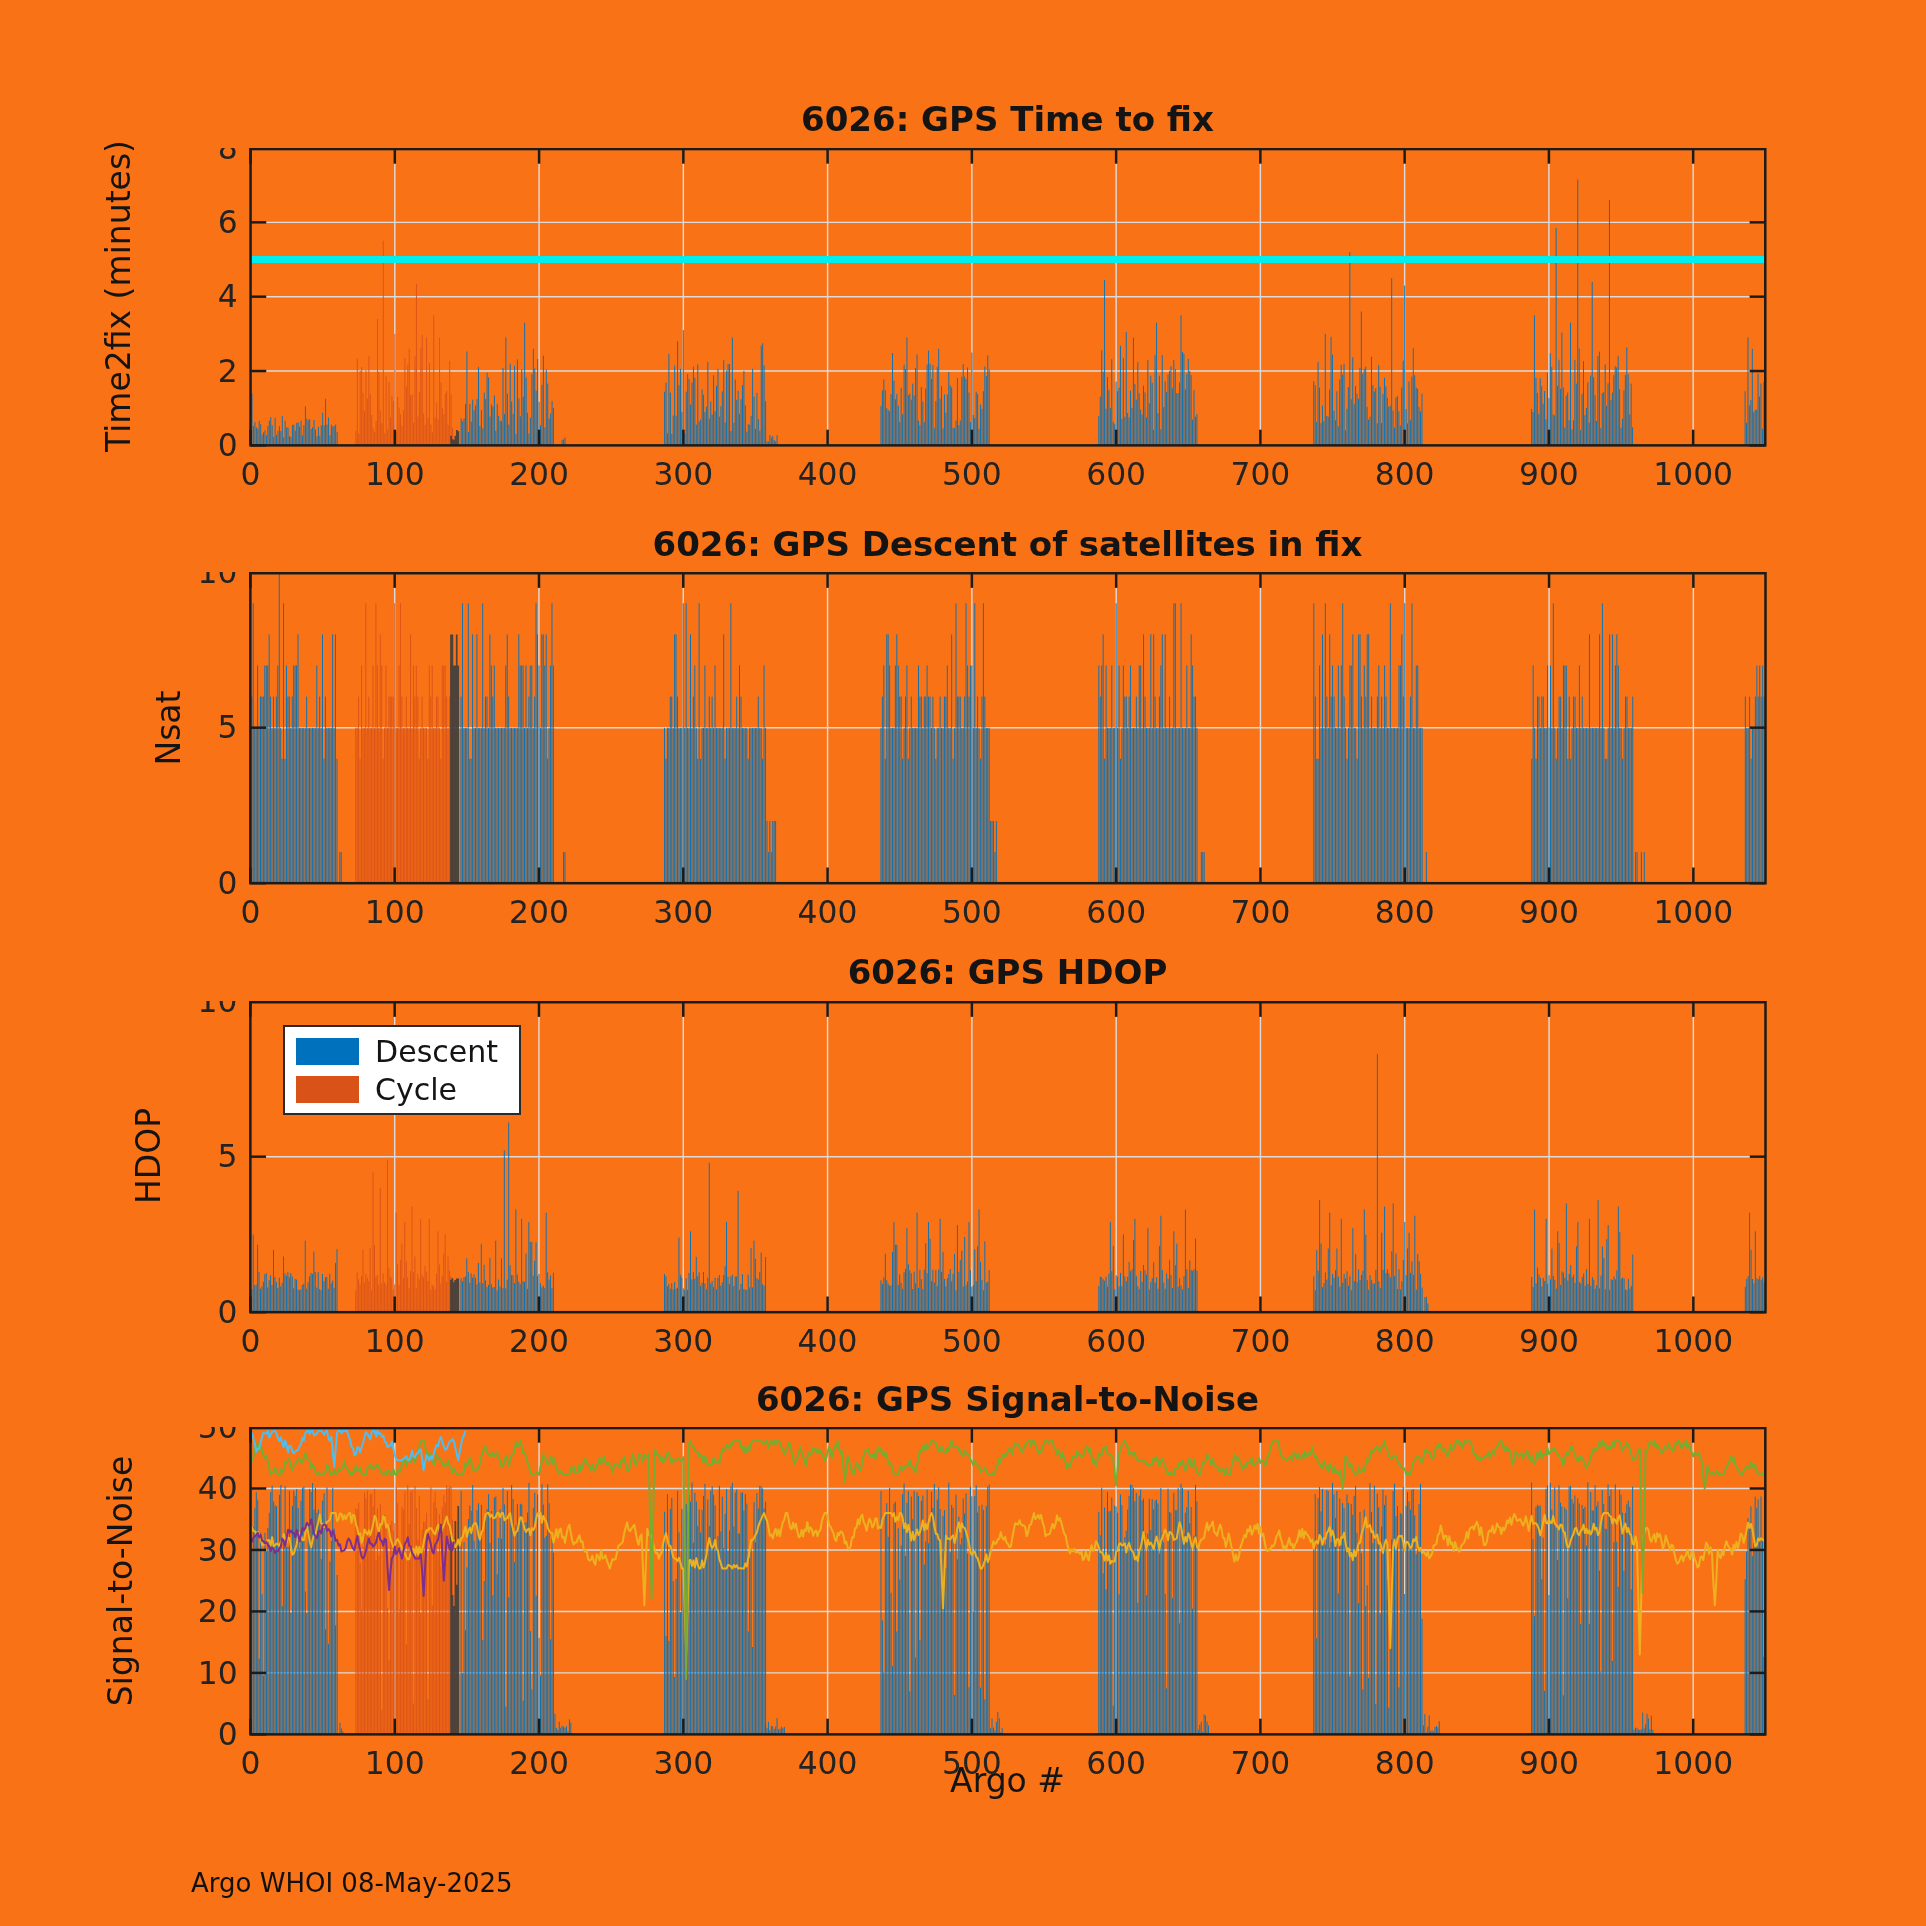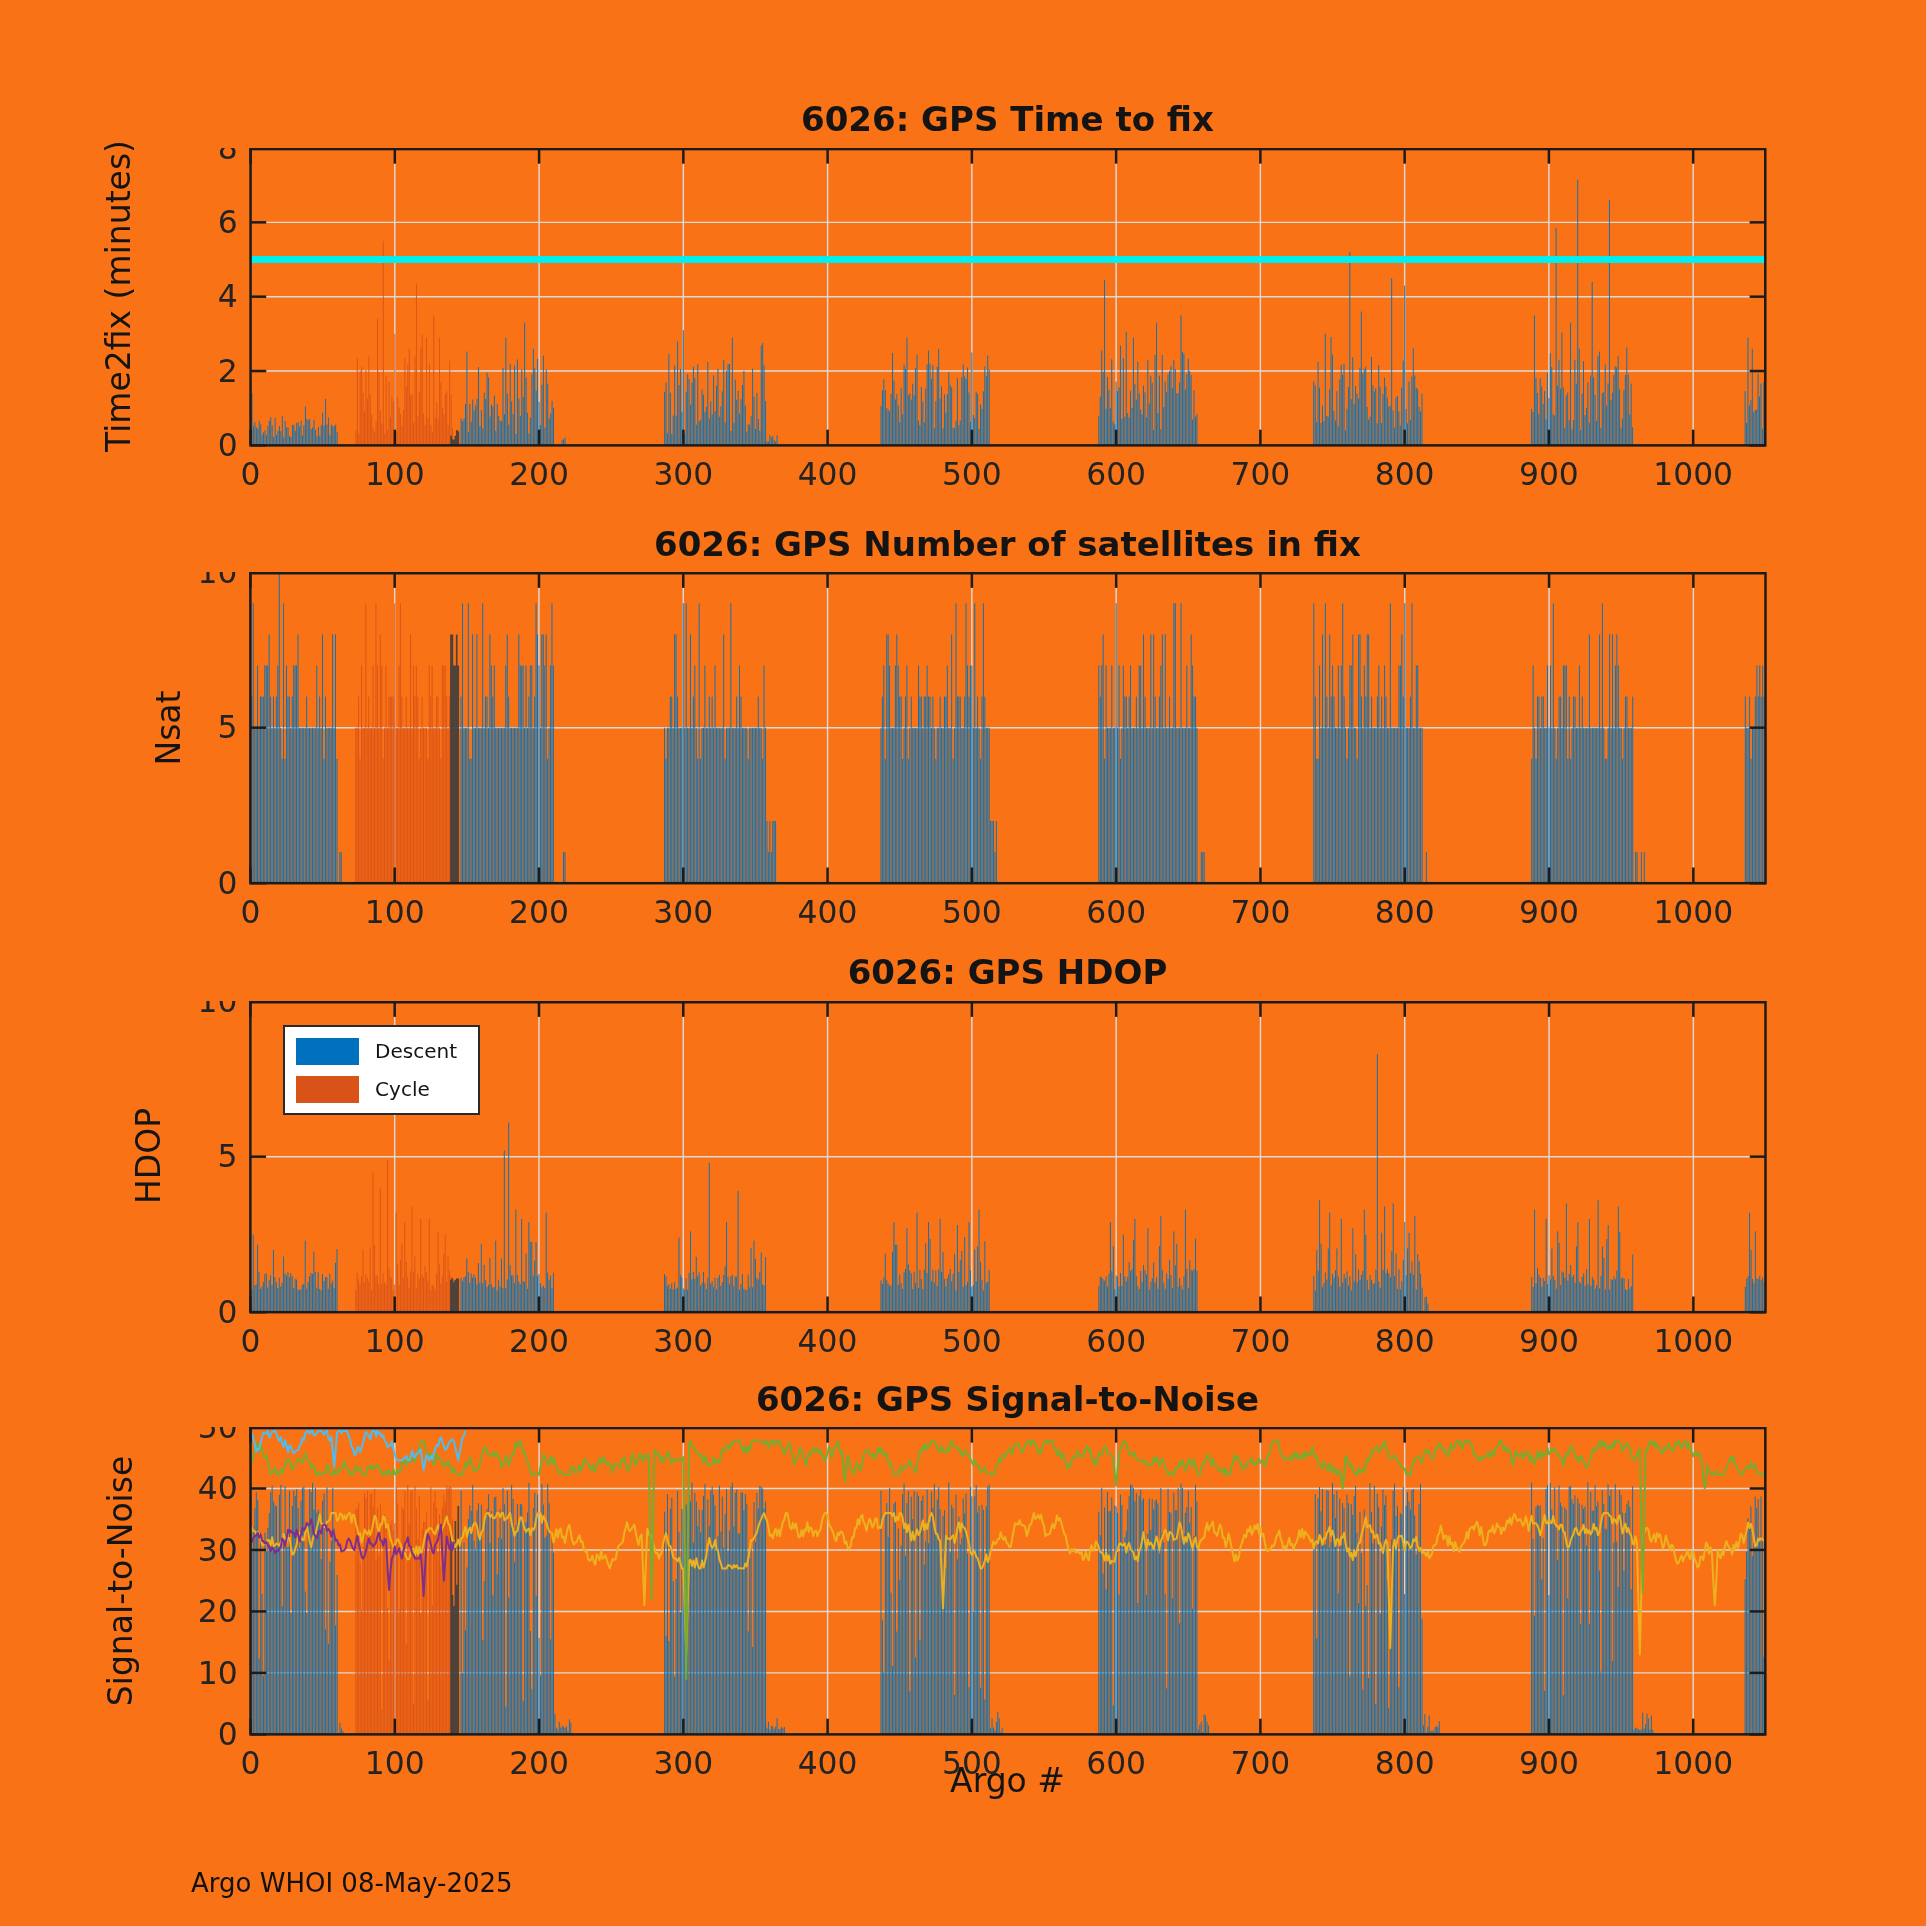--- a/index.html
+++ b/index.html
@@ -5,29 +5,29 @@
   html,body{margin:0;padding:0;background:#ffffff;}
   body{width:1926px;height:1926px;font-family:"DejaVu Sans",sans-serif;position:relative;}
   .page{position:absolute;left:0;top:0;width:1926px;height:1926px;background:#f97316;overflow:hidden;padding-left:48px;}
   .chart-title{position:absolute;left:250px;width:1515px;text-align:center;font-size:34px;font-weight:bold;color:#141414;line-height:40px;white-space:nowrap;}
   .ylab{position:absolute;font-size:33px;color:#141414;transform:translate(-50%,-50%) rotate(-90deg);white-space:nowrap;}
   .xlab{position:absolute;left:250px;width:1515px;text-align:center;font-size:33px;color:#141414;}
   .footer{position:absolute;left:191px;top:1868px;font-size:26px;color:#111111;}
   .legend{position:absolute;left:283px;top:1025px;background:#ffffff;border:2.9px solid #2a2a2a;padding:8.6px 21.4px 8.6px 11.4px;display:flex;flex-direction:column;gap:7.1px;z-index:5;}
   .legend-row{display:flex;align-items:center;}
   .swatch{display:inline-block;width:63px;height:27px;}
-  .legend-label{margin-left:15.7px;font-size:20px;color:#141414;line-height:31px;}
+  .legend-label{margin-left:15.7px;font-size:30px;color:#141414;line-height:31px;}
   svg{position:absolute;left:0;}
 </style>
 </head>
 <body>
 
 <div class="page" id="figure">
   <div class="chart-title" style="top:99px">6026: GPS Time to fix</div>
-  <div class="chart-title" style="top:524px">6026: GPS Number of satellites in fix</div>
+  <div class="chart-title" style="top:524px">6026: GPS Descent of satellites in fix</div>
   <div class="chart-title" style="top:952px">6026: GPS HDOP</div>
   <div class="chart-title" style="top:1379px">6026: GPS Signal-to-Noise</div>
 
   <div class="ylab" style="left:118px;top:296px">Time2fix (minutes)</div>
   <div class="ylab" style="left:168px;top:728px">Nsat</div>
   <div class="ylab" style="left:148px;top:1156px">HDOP</div>
   <div class="ylab" style="left:120px;top:1581px">Signal-to-Noise</div>
 
   <div class="legend">
     <div class="legend-row">

